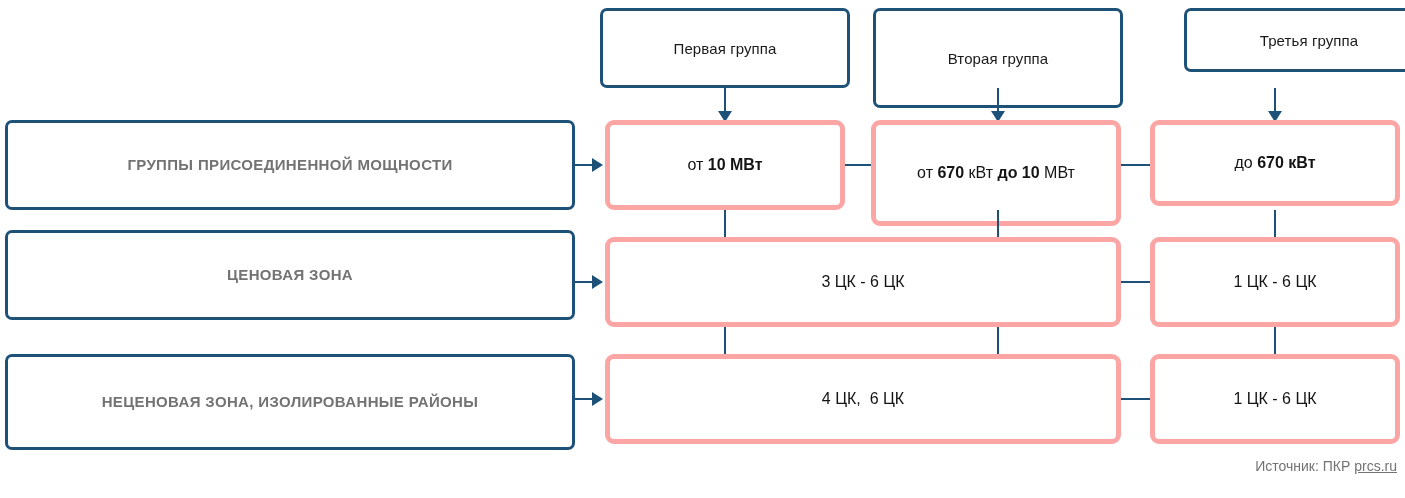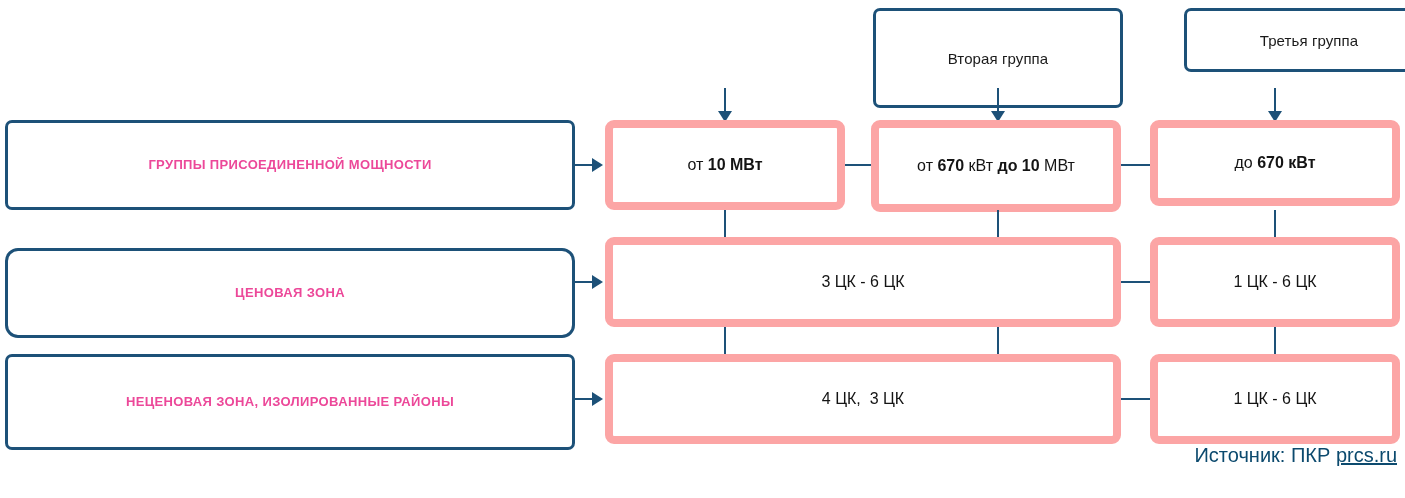--- a/index.html
+++ b/index.html
@@ -23,33 +23,33 @@
     justify-content: center;
     text-align: center;
   }
   .hdr-label {
     font-size: 15px;
     color: #1a1a1a;
     font-weight: 400;
     letter-spacing: .1px;
   }
   .row-label {
-    font-size: 13px;
-    color: #ec4899;
+    font-size: 15px;
+    color: #737373;
     font-weight: 700;
     letter-spacing: .35px;
     padding: 0 10px;
     line-height: 1.2;
   }
 
   
   .cell-box {
     position: absolute;
     background: #ffffff;
-    border: 8px solid #fca5a5;
+    border: 5px solid #fca5a5;
     border-radius: 9px;
     display: flex;
     align-items: center;
     justify-content: center;
     text-align: center;
   }
   .cell-text {
     font-size: 16px;
     color: #141414;
     font-weight: 400;
@@ -76,32 +76,35 @@
     border-top: 7px solid transparent;
     border-bottom: 7px solid transparent;
     border-left: 11px solid #1d5178;
   }
 
   
   .source-note {
     position: absolute;
     right: 8px;
     bottom: 8px;
-    font-size: 20px;
-    color: #0c4a6e;
+    font-size: 14px;
+    color: #737373;
     font-weight: 400;
     white-space: pre;
   }
   .source-note u { text-decoration: underline; }
 </style>
 </head>
 <body>
 
 <div id="stage">
 
+  <div class="navy-box" style="left:600px; top:8px; width:250px; height:80px;">
+    <span class="hdr-label">Первая группа</span>
+  </div>
 
   <div class="navy-box" style="left:873px; top:8px; width:250px; height:100px;">
     <span class="hdr-label">Вторая группа</span>
   </div>
 
   <div class="navy-box" style="left:1184px; top:8px; width:250px; height:64px;">
     <span class="hdr-label">Третья группа</span>
   </div>
 
   <div class="v-line" style="left:724px; top:88px; height:26px;"></div>
@@ -110,42 +113,42 @@
   <div class="v-line" style="left:997px; top:88px; height:26px;"></div>
   <div class="arrow-down" style="left:991px; top:111px;"></div>
 
   <div class="v-line" style="left:1274px; top:88px; height:26px;"></div>
   <div class="arrow-down" style="left:1268px; top:111px;"></div>
 
   <div class="navy-box" style="left:5px; top:120px; width:570px; height:90px;">
     <span class="row-label">ГРУППЫ ПРИСОЕДИНЕННОЙ МОЩНОСТИ</span>
   </div>
 
-  <div class="navy-box" style="left:5px; top:248px; width:570px; height:90px;border-radius:13px;">
+  <div class="navy-box" style="left:5px; top:230px; width:570px; height:90px;">
     <span class="row-label">ЦЕНОВАЯ ЗОНА</span>
   </div>
 
   <div class="navy-box" style="left:5px; top:354px; width:570px; height:96px;">
     <span class="row-label">НЕЦЕНОВАЯ ЗОНА, ИЗОЛИРОВАННЫЕ РАЙОНЫ</span>
   </div>
 
   <div class="h-line" style="left:575px; top:164px; width:22px;"></div>
   <div class="arrow-right" style="left:592px; top:158px;"></div>
 
   <div class="h-line" style="left:575px; top:281px; width:22px;"></div>
   <div class="arrow-right" style="left:592px; top:275px;"></div>
 
   <div class="h-line" style="left:575px; top:398px; width:22px;"></div>
   <div class="arrow-right" style="left:592px; top:392px;"></div>
 
   <div class="cell-box" style="left:605px; top:120px; width:240px; height:90px;">
     <span class="cell-text"><span>от </span><b>10 МВт</b></span>
   </div>
 
-  <div class="cell-box" style="left:871px; top:120px; width:250px; height:92px;">
+  <div class="cell-box" style="left:871px; top:120px; width:250px; height:106px;">
     <span class="cell-text"><span>от </span><b>670</b><span> кВт </span><b>до 10</b><span> МВт</span></span>
   </div>
 
   <div class="cell-box" style="left:1150px; top:120px; width:250px; height:86px;">
     <span class="cell-text"><span>до </span><b>670 кВт</b></span>
   </div>
 
   <div class="h-line" style="left:845px; top:164px; width:26px;"></div>
   <div class="h-line" style="left:1121px; top:164px; width:29px;"></div>
 
@@ -153,21 +156,21 @@
     <span class="cell-text">3 ЦК - 6 ЦК</span>
   </div>
 
   <div class="cell-box" style="left:1150px; top:237px; width:250px; height:90px;">
     <span class="cell-text">1 ЦК - 6 ЦК</span>
   </div>
 
   <div class="h-line" style="left:1121px; top:281px; width:29px;"></div>
 
   <div class="cell-box" style="left:605px; top:354px; width:516px; height:90px;">
-    <span class="cell-text">4 ЦК,  3 ЦК</span>
+    <span class="cell-text">4 ЦК,  6 ЦК</span>
   </div>
 
   <div class="cell-box" style="left:1150px; top:354px; width:250px; height:90px;">
     <span class="cell-text">1 ЦК - 6 ЦК</span>
   </div>
 
   <div class="h-line" style="left:1121px; top:398px; width:29px;"></div>
 
   <div class="v-line-thin" style="left:724px; top:210px; height:27px;"></div>
   <div class="v-line-thin" style="left:997px; top:210px; height:27px;"></div>

